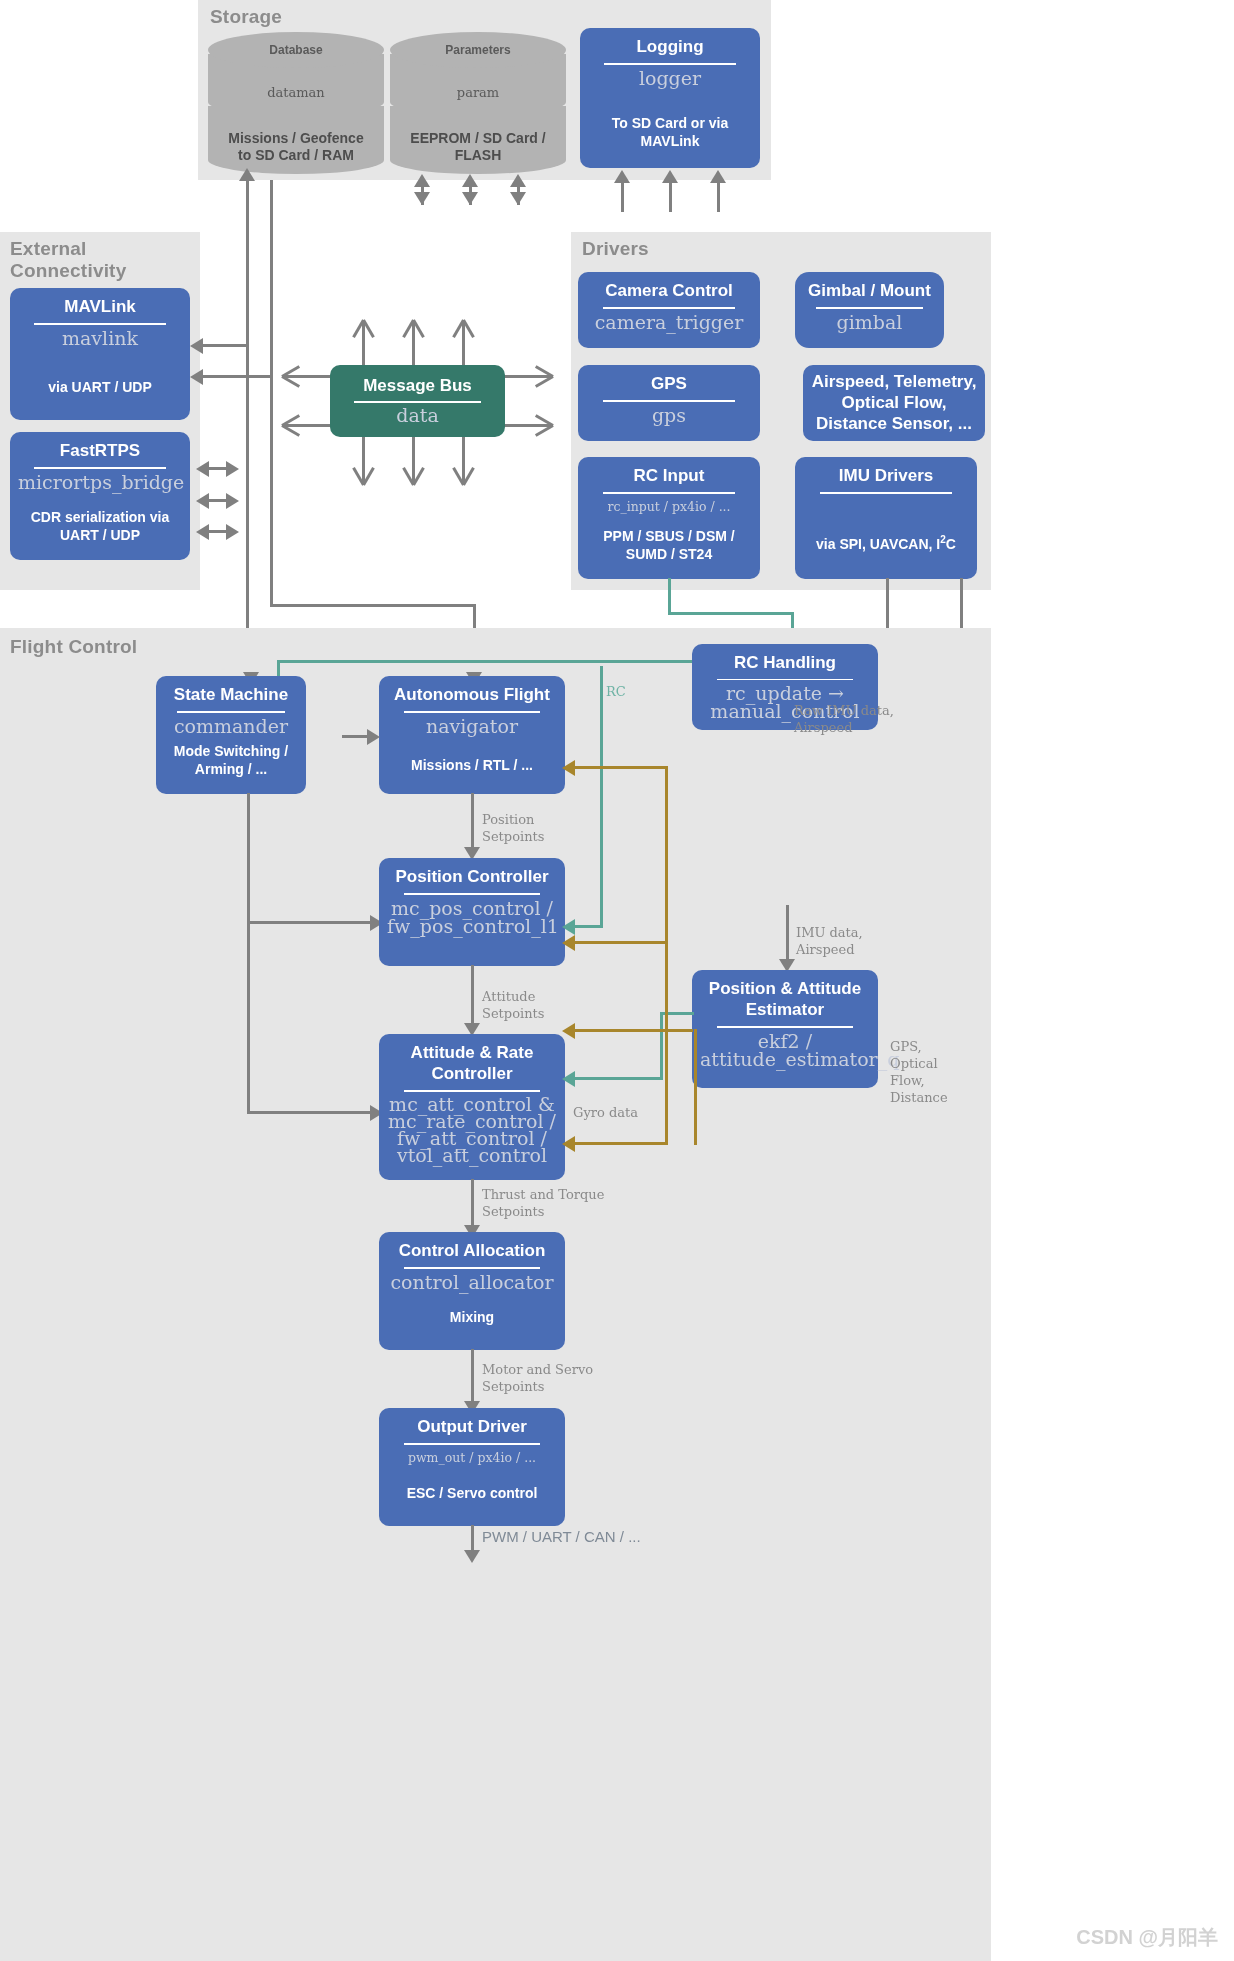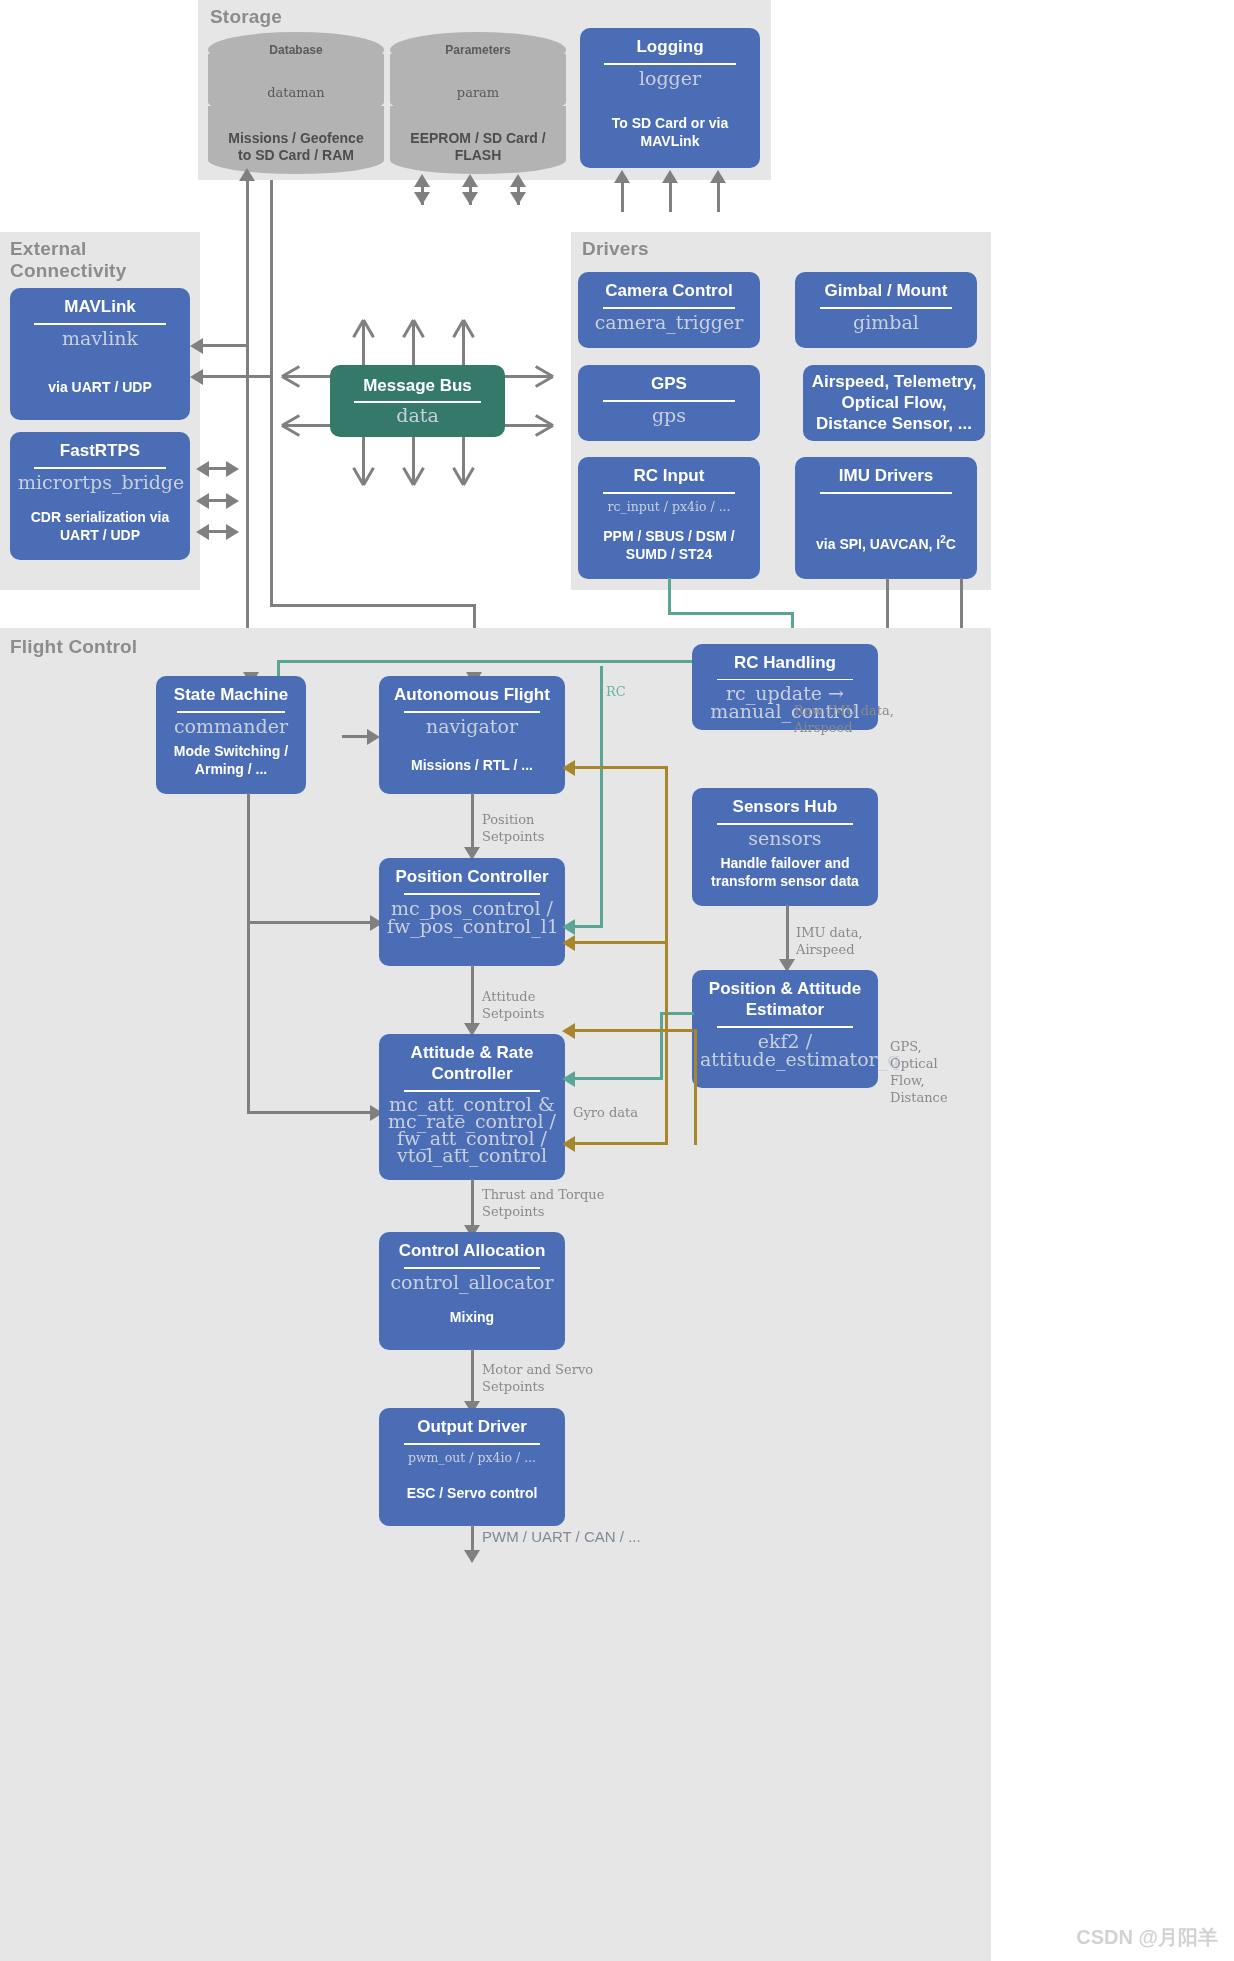--- a/index.html
+++ b/index.html
@@ -206,21 +206,21 @@
 
   <div class="group" style="left:571px;top:232px;width:420px;height:358px;"></div>
   <div class="group-title" style="left:582px;top:238px;">Drivers</div>
 
   <div class="node blue" style="left:578px;top:272px;width:182px;height:76px;">
     <div class="ttl">Camera Control</div>
     <div class="rule"></div>
     <div class="mono">camera_trigger</div>
   </div>
 
-  <div class="node blue" style="left:795px;top:272px;width:182px;height:76px;">
+  <div class="node blue" style="left:795px;top:272px;width:149px;height:76px;border-radius:14px;">
     <div class="ttl">Gimbal / Mount</div>
     <div class="rule"></div>
     <div class="mono">gimbal</div>
   </div>
 
   <div class="node blue" style="left:578px;top:365px;width:182px;height:76px;">
     <div class="ttl">GPS</div>
     <div class="rule"></div>
     <div class="mono">gps</div>
   </div>
@@ -364,28 +364,20 @@
     <div class="sub" style="margin-bottom:14px;">ESC / Servo control</div>
   </div>
 
   <div class="ln vv" style="left:471px;top:1525px;height:30px;"></div>
   <div class="arw down" style="left:464px;top:1550px;"></div>
   <div class="elbl sans" style="left:482px;top:1528px;">PWM / UART / CAN / ...</div>
 
   <div class="elbl" style="left:794px;top:702px;">Raw IMU data,
 Airspeed</div>
 
-  <div class="node blue" style="left:692px;top:788px;width:186px;height:118px;">
-    <div class="ttl">Sensors Hub</div>
-    <div class="rule"></div>
-    <div class="mono">sensors</div>
-    <div class="spacer"></div>
-    <div class="sub" style="white-space:pre-line;margin-bottom:6px;">Handle failover and
-transform sensor data</div>
-  </div>
 
   <div class="ln vv" style="left:786px;top:905px;height:58px;"></div>
   <div class="arw down" style="left:779px;top:959px;"></div>
   <div class="elbl" style="left:796px;top:924px;">IMU data,
 Airspeed</div>
 
   <div class="node blue" style="left:692px;top:970px;width:186px;height:118px;">
     <div class="ttl" style="white-space:pre-line;">Position &amp; Attitude
 Estimator</div>
     <div class="rule"></div>

